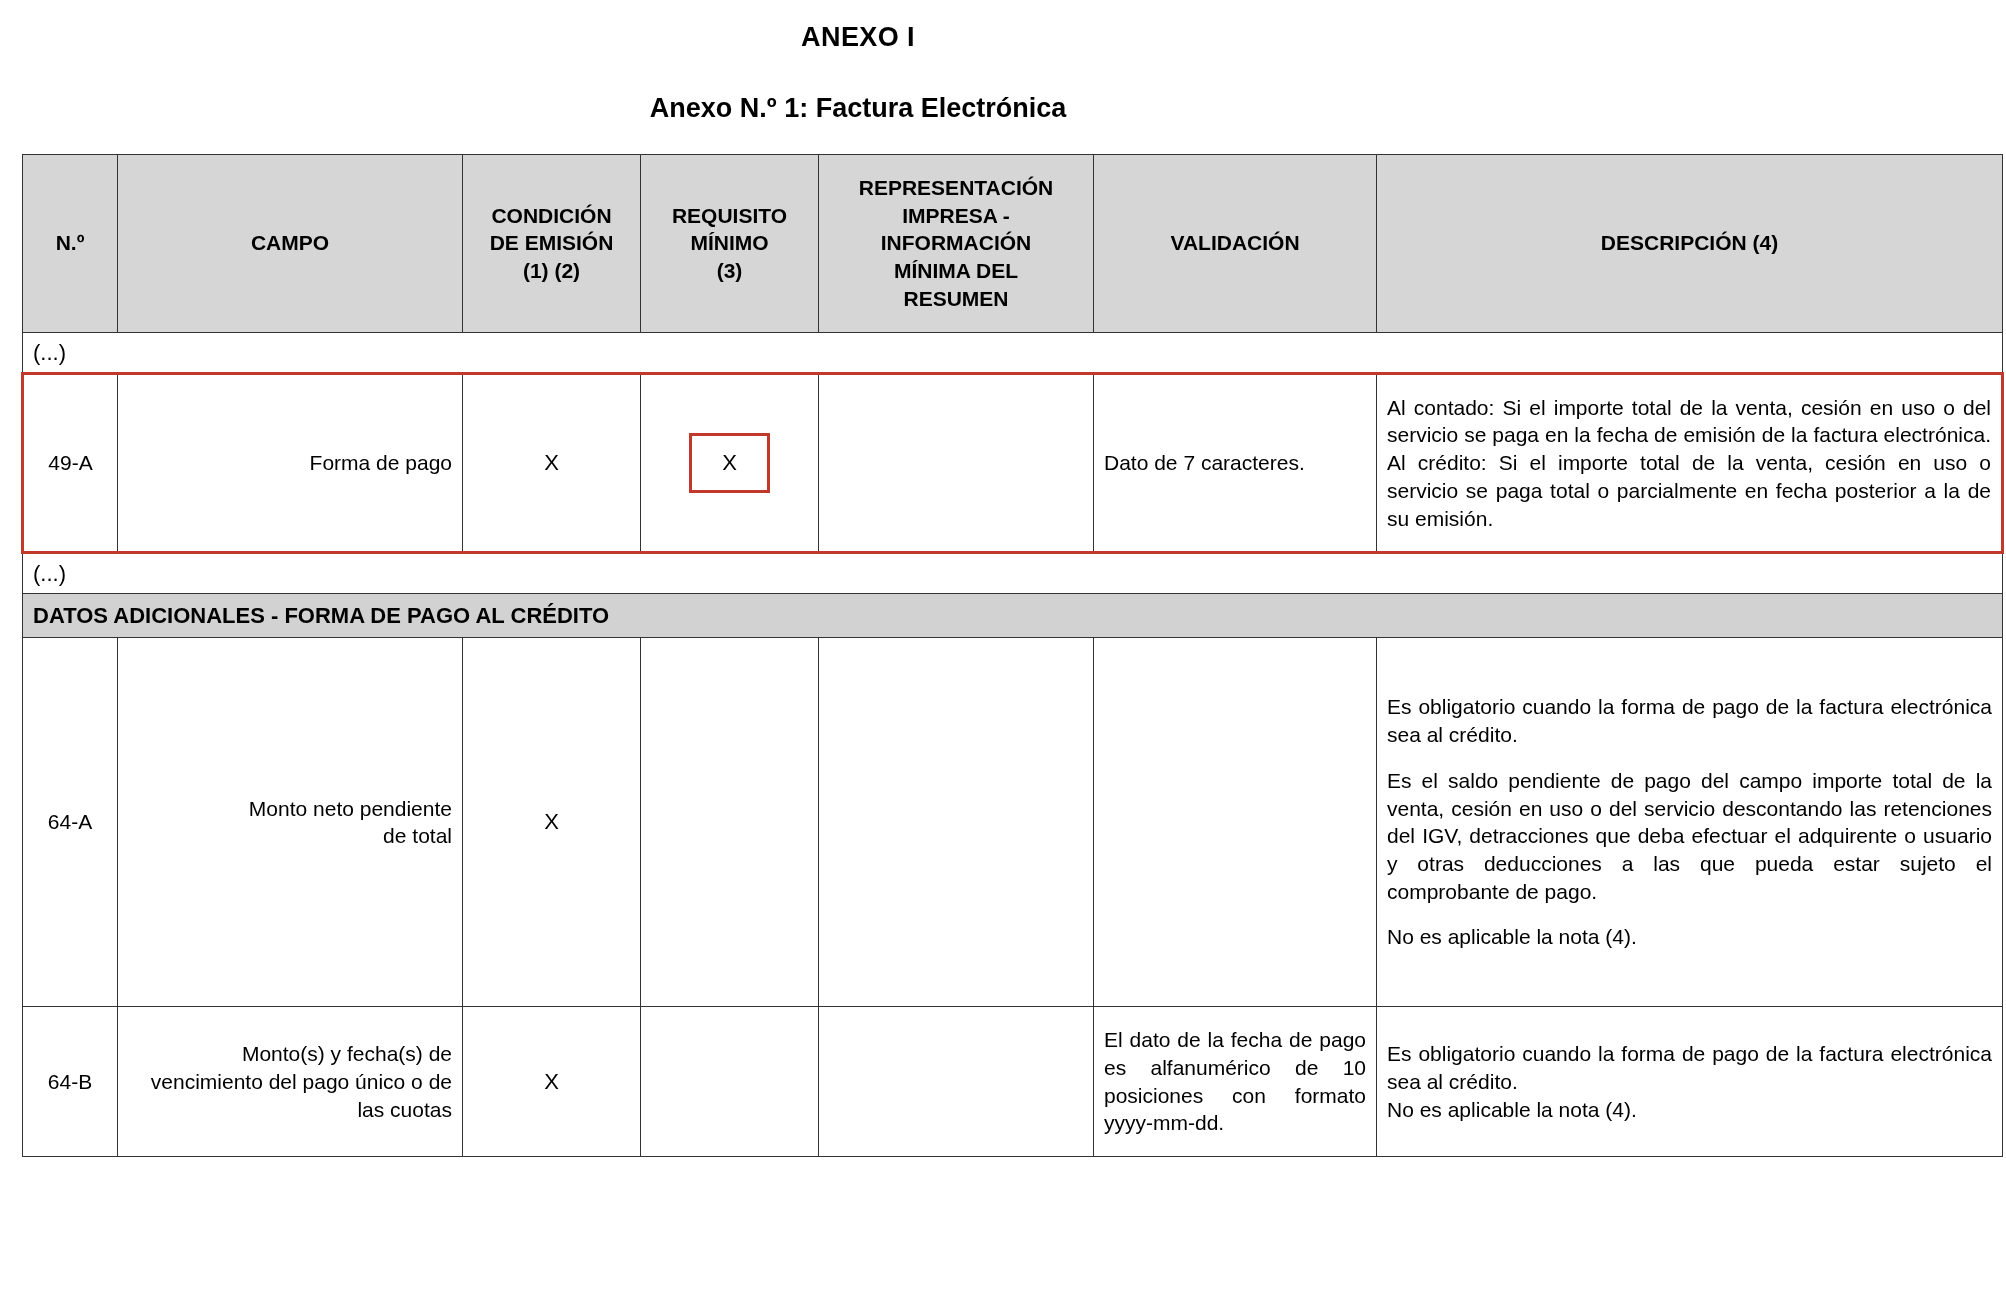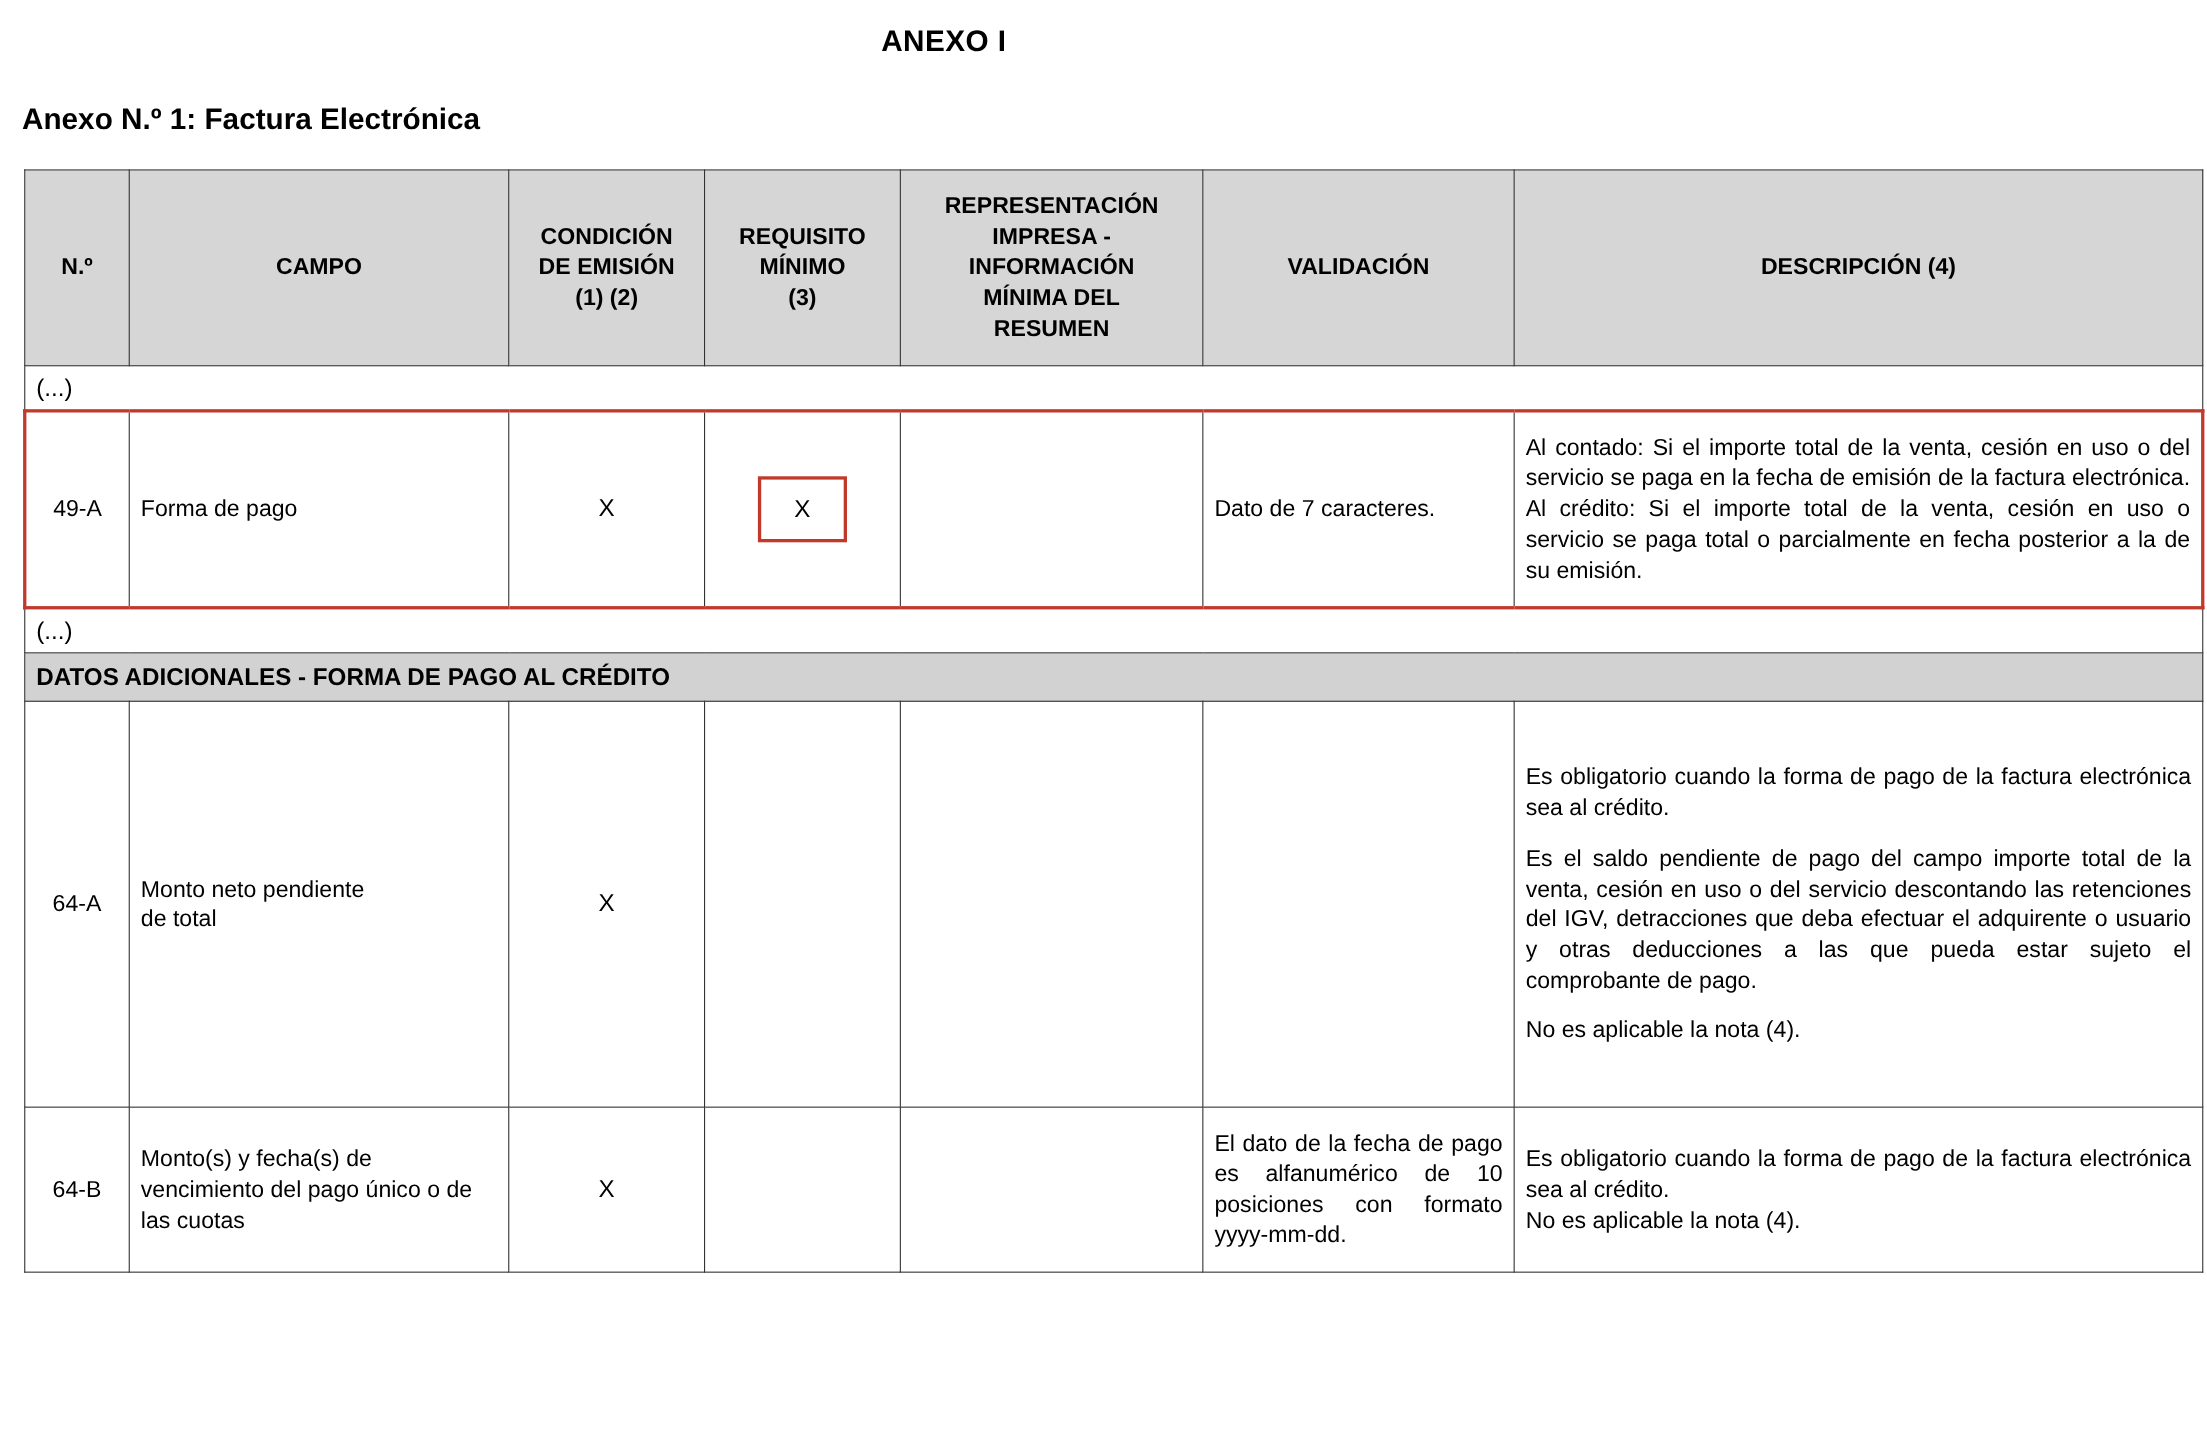--- a/index.html
+++ b/index.html
@@ -20,21 +20,21 @@
     padding: 10px 20px 0 20px;
   }
   .doc-title {
     text-align: center;
     font-size: 27px;
     font-weight: bold;
     letter-spacing: 0.4px;
     margin: 12px 0 0 0;
   }
   .doc-subtitle {
-    text-align: left;
+    text-align: center;
     font-size: 27px;
     font-weight: bold;
     margin: 40px 0 30px 0;
   }
   table.anexo {
     border-collapse: collapse;
     width: 1980px;
     margin: 0 0 0 1px;
     table-layout: fixed;
   }
@@ -97,21 +97,21 @@
     line-height: 1;
   }
   .desc-p {
     margin: 0 0 18px 0;
     text-align: justify;
   }
   .desc-p:last-child { margin-bottom: 0; }
   .nowrap-just { text-align: justify; }
   .cell-tall { height: 330px; }
   .n-cell { text-align: center; font-size: 22px; }
-  .campo-cell { text-align: left; font-size: 22px; }
+  .campo-cell { text-align: right; font-size: 22px; }
   .val-cell { text-align: left; font-size: 21px; line-height: 1.35; }
 </style>
 </head>
 <body>
 
 <div class="page">
 
   <div class="doc-title">ANEXO I</div>
   <div class="doc-subtitle">Anexo N.º 1: Factura Electrónica</div>
 

